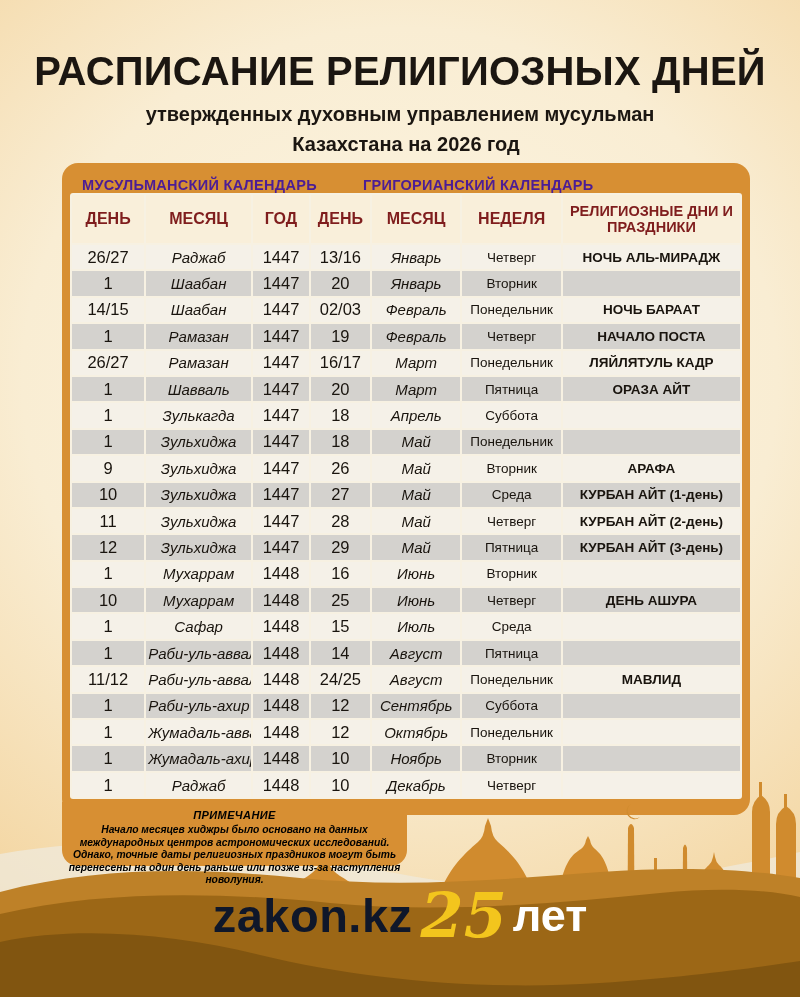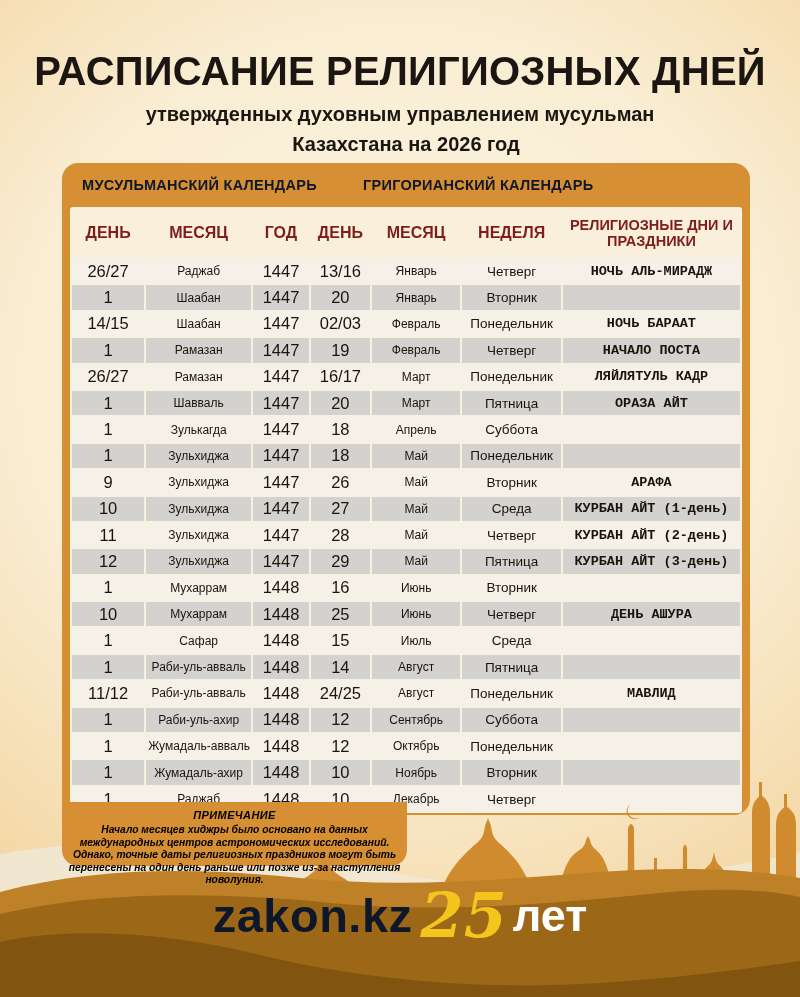--- a/index.html
+++ b/index.html
@@ -32,39 +32,39 @@
   .hdr{position:absolute;top:50px;left:0;width:100%;text-align:center;color:var(--title-text);}
   .hdr h1{margin:0;font-size:40px;font-weight:800;letter-spacing:.2px;line-height:1.05;}
   .hdr .sub{margin:11px 0 0 0;font-size:20px;font-weight:600;}
   .hdr .sub2{margin:7px 0 0 12px;font-size:20px;font-weight:700;}
   
   .card{
     position:absolute;left:62px;top:163px;width:688px;height:652px;
     background:var(--accent-orange);border-radius:16px;box-sizing:border-box;
     padding:0 8px;
   }
-  .band{height:44px;display:flex;align-items:center;color:#0f172a;font-weight:700;font-size:14.5px;letter-spacing:.3px;}
+  .band{height:30px;display:flex;align-items:flex-end;color:#4c1d95;font-weight:700;font-size:14.5px;letter-spacing:.3px;}
   .band .b1{margin-left:12px;}
   .band .b2{margin-left:46px;}
   .table-wrap{background:var(--table-bg);border-radius:3px;}
   table{width:100%;border-collapse:separate;border-spacing:2px;table-layout:fixed;}
   th{
     background:var(--header-cell);color:#7f1d1d;font-weight:700;font-size:16px;
     height:48px;line-height:1.12;padding:0 2px;
   }
   th.small{font-size:14.5px;}
   td{
     background:var(--row-light);color:#19140e;text-align:center;vertical-align:middle;
     height:24.4px;padding:0 2px;overflow:hidden;white-space:nowrap;
   }
   tr.alt td{background:var(--row-dark);}
   td.num{font-size:16.5px;}
-  td.mon{font-size:12px;}
+  td.mon{font-size:15px;font-style:italic;}
   td.wday{font-size:13.5px;}
-  td.holiday{font-weight:700;font-size:13.5px;font-family:Liberation Mono, monospace;}
+  td.holiday{font-weight:700;font-size:13.5px;}
   
   .note-tab{
     position:absolute;left:62px;top:802px;width:345px;height:64px;
     background:var(--accent-orange);border-radius:0 0 16px 16px;
     color:#000000;text-align:center;font-style:italic;z-index:4;
   }
   .note-title{margin-top:7px;font-size:11px;font-weight:700;letter-spacing:.4px;}
   .note-lines{margin-top:3px;font-size:10.3px;line-height:1.22;font-weight:600;}
   
   .decor{position:absolute;left:0;bottom:0;width:800px;height:235px;z-index:3;}

